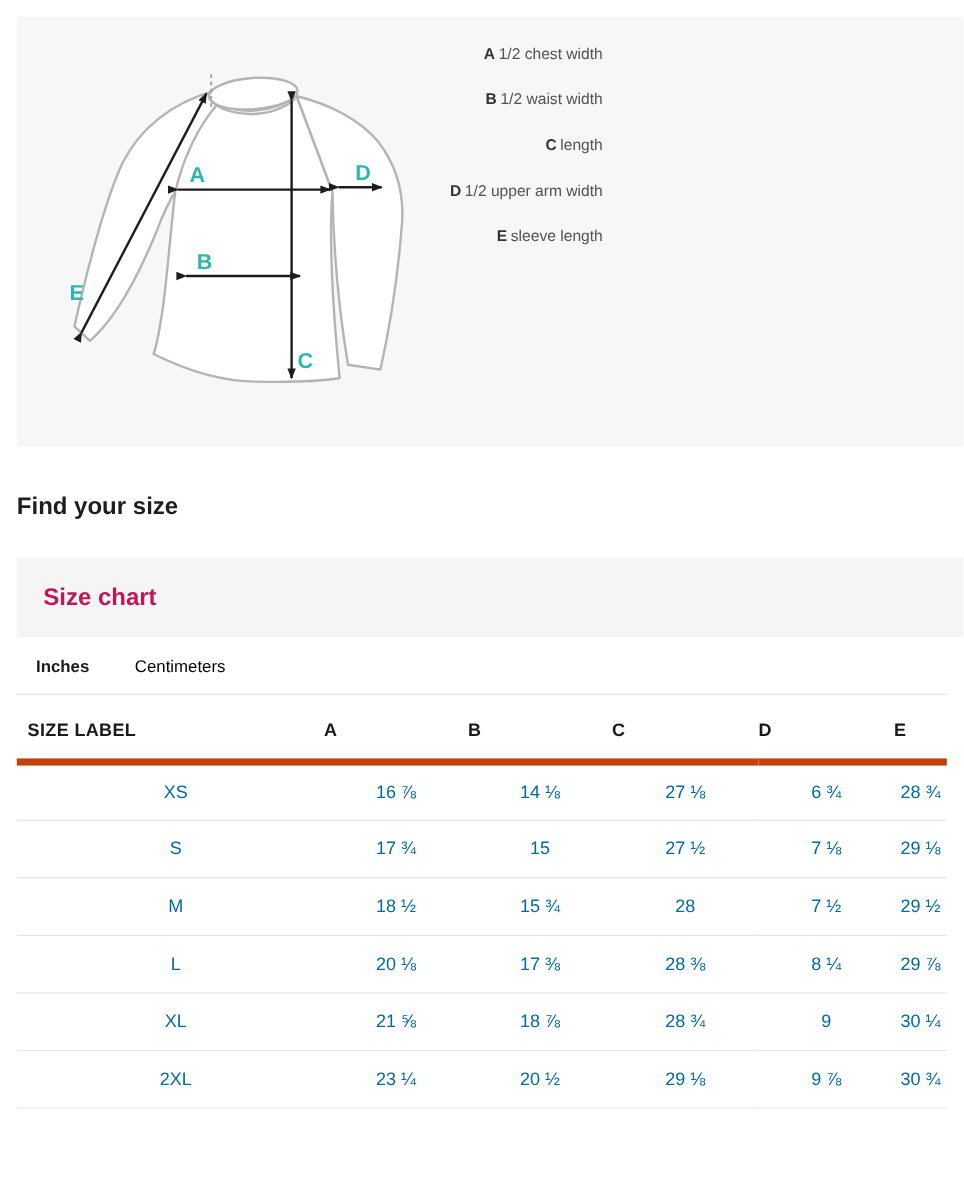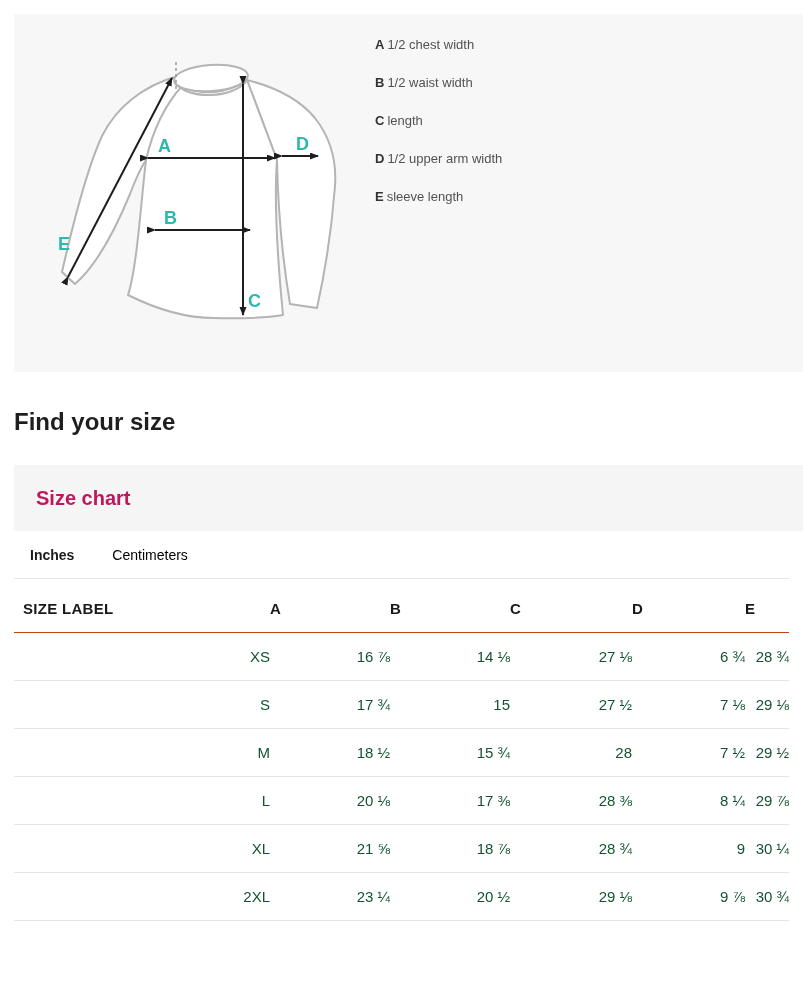--- a/index.html
+++ b/index.html
@@ -16,33 +16,34 @@
     margin: 14px 0 0 14px;
     width: 789px;
     height: 358px;
     background: #f7f7f7;
   }
   .diagram-svg { position: absolute; left: 0; top: 0; }
   .legend {
     position: absolute;
     left: 361px;
     top: 24px;
+    text-align: right;
   }
   .legend-item {
     font-size: 13px;
     color: #525252;
     margin-bottom: 24px;
     line-height: 14px;
   }
   .legend-item .letter { font-weight: 700; color: #333333; margin-right: 3px; }
 
   
   .page-title {
     margin: 36px 0 0 14px;
-    font-size: 24px;
+    font-size: 20px;
     font-weight: 700;
     color: #1e1e1e;
     line-height: 28px;
   }
 
   
   .chart-card { margin: 29px 0 0 14px; }
   .chart-header {
     width: 789px;
     height: 66px;
@@ -80,31 +81,31 @@
   .size-table col.c-c { width: 122px; }
   .size-table col.c-d { width: 113px; }
   .size-table col.c-e { width: auto; }
 
   .size-table thead th {
     text-align: left;
     font-size: 15px;
     font-weight: 700;
     color: #1a1a1a;
     padding: 21px 0 15px 0;
-    border-bottom: 1px solid #c2410c;
+    border-bottom: 6px solid #c2410c;
     white-space: nowrap;
   }
   .size-table thead th.label-col { padding-left: 9px; letter-spacing: 0.3px; }
 
   .size-table tbody th,
   .size-table tbody td {
-    text-align: right;
+    text-align: center;
     font-weight: 400;
     font-size: 15px;
-    color: #14532d;
+    color: #0369a1;
     height: 48px;
     vertical-align: middle;
     border-bottom: 1px solid #e4e4e4;
     white-space: nowrap;
   }
   .size-table tbody th { padding-left: 9px; }
 </style>
 </head>
 <body>
 

